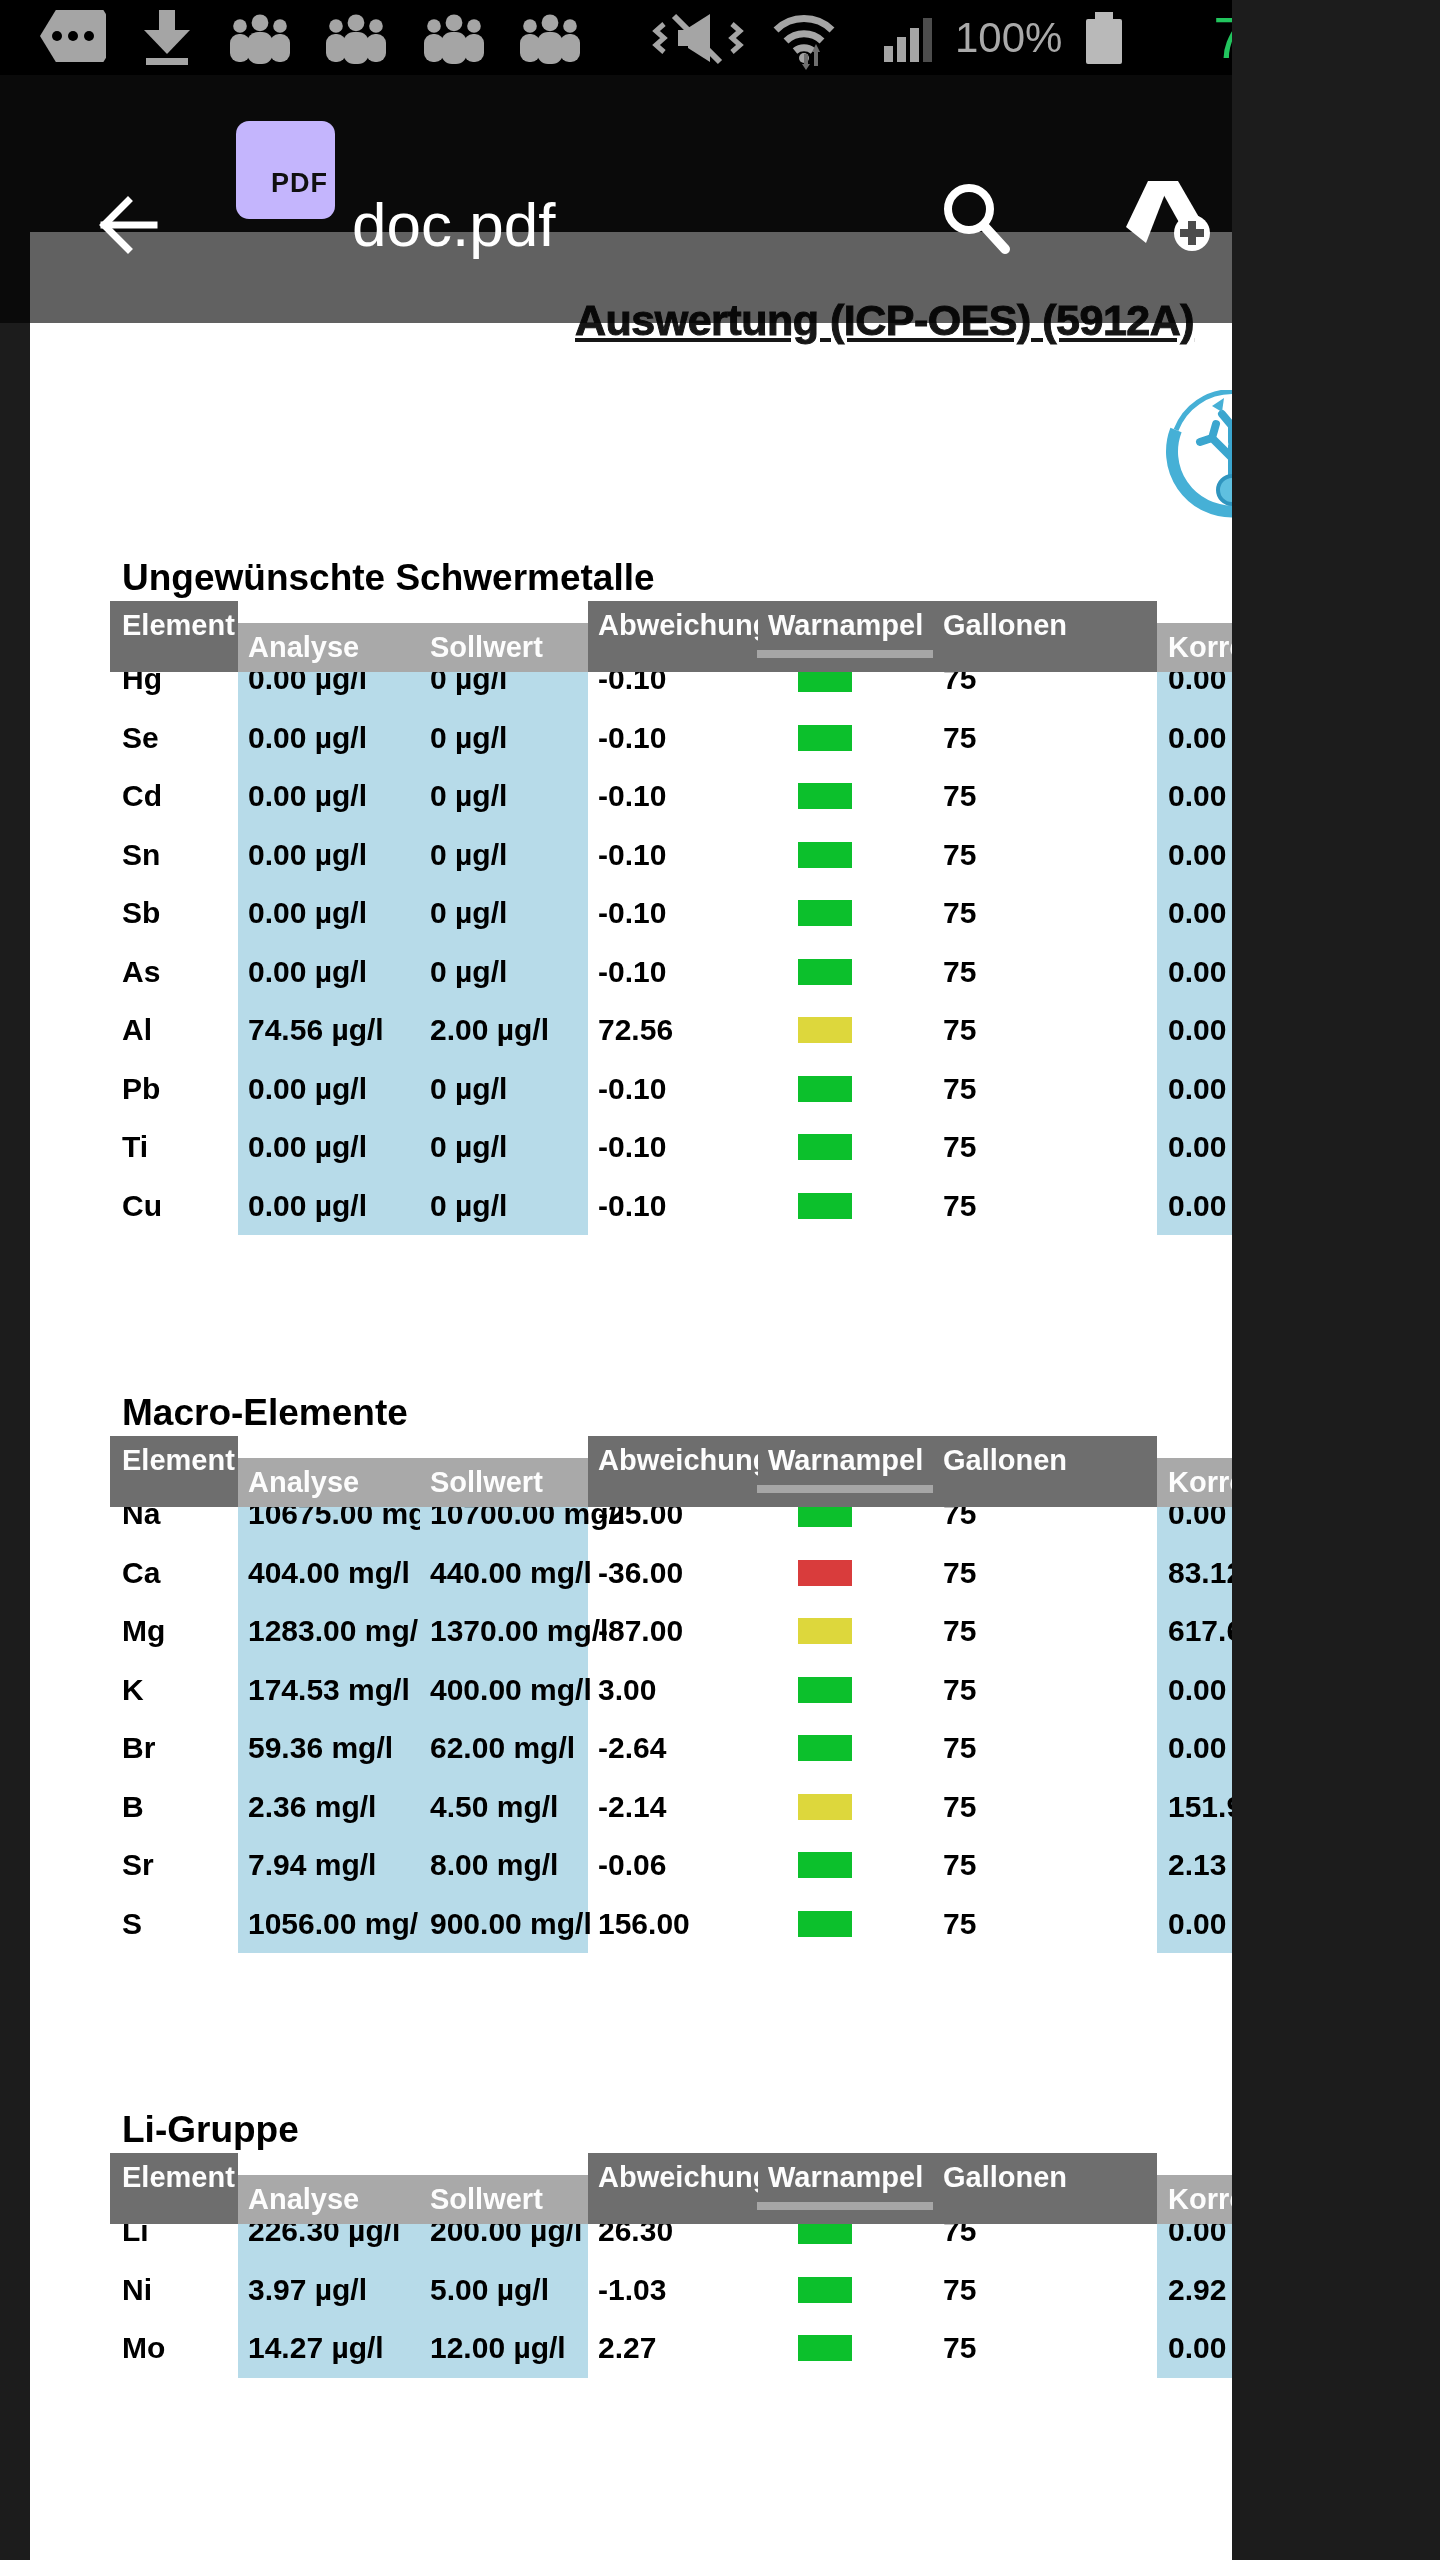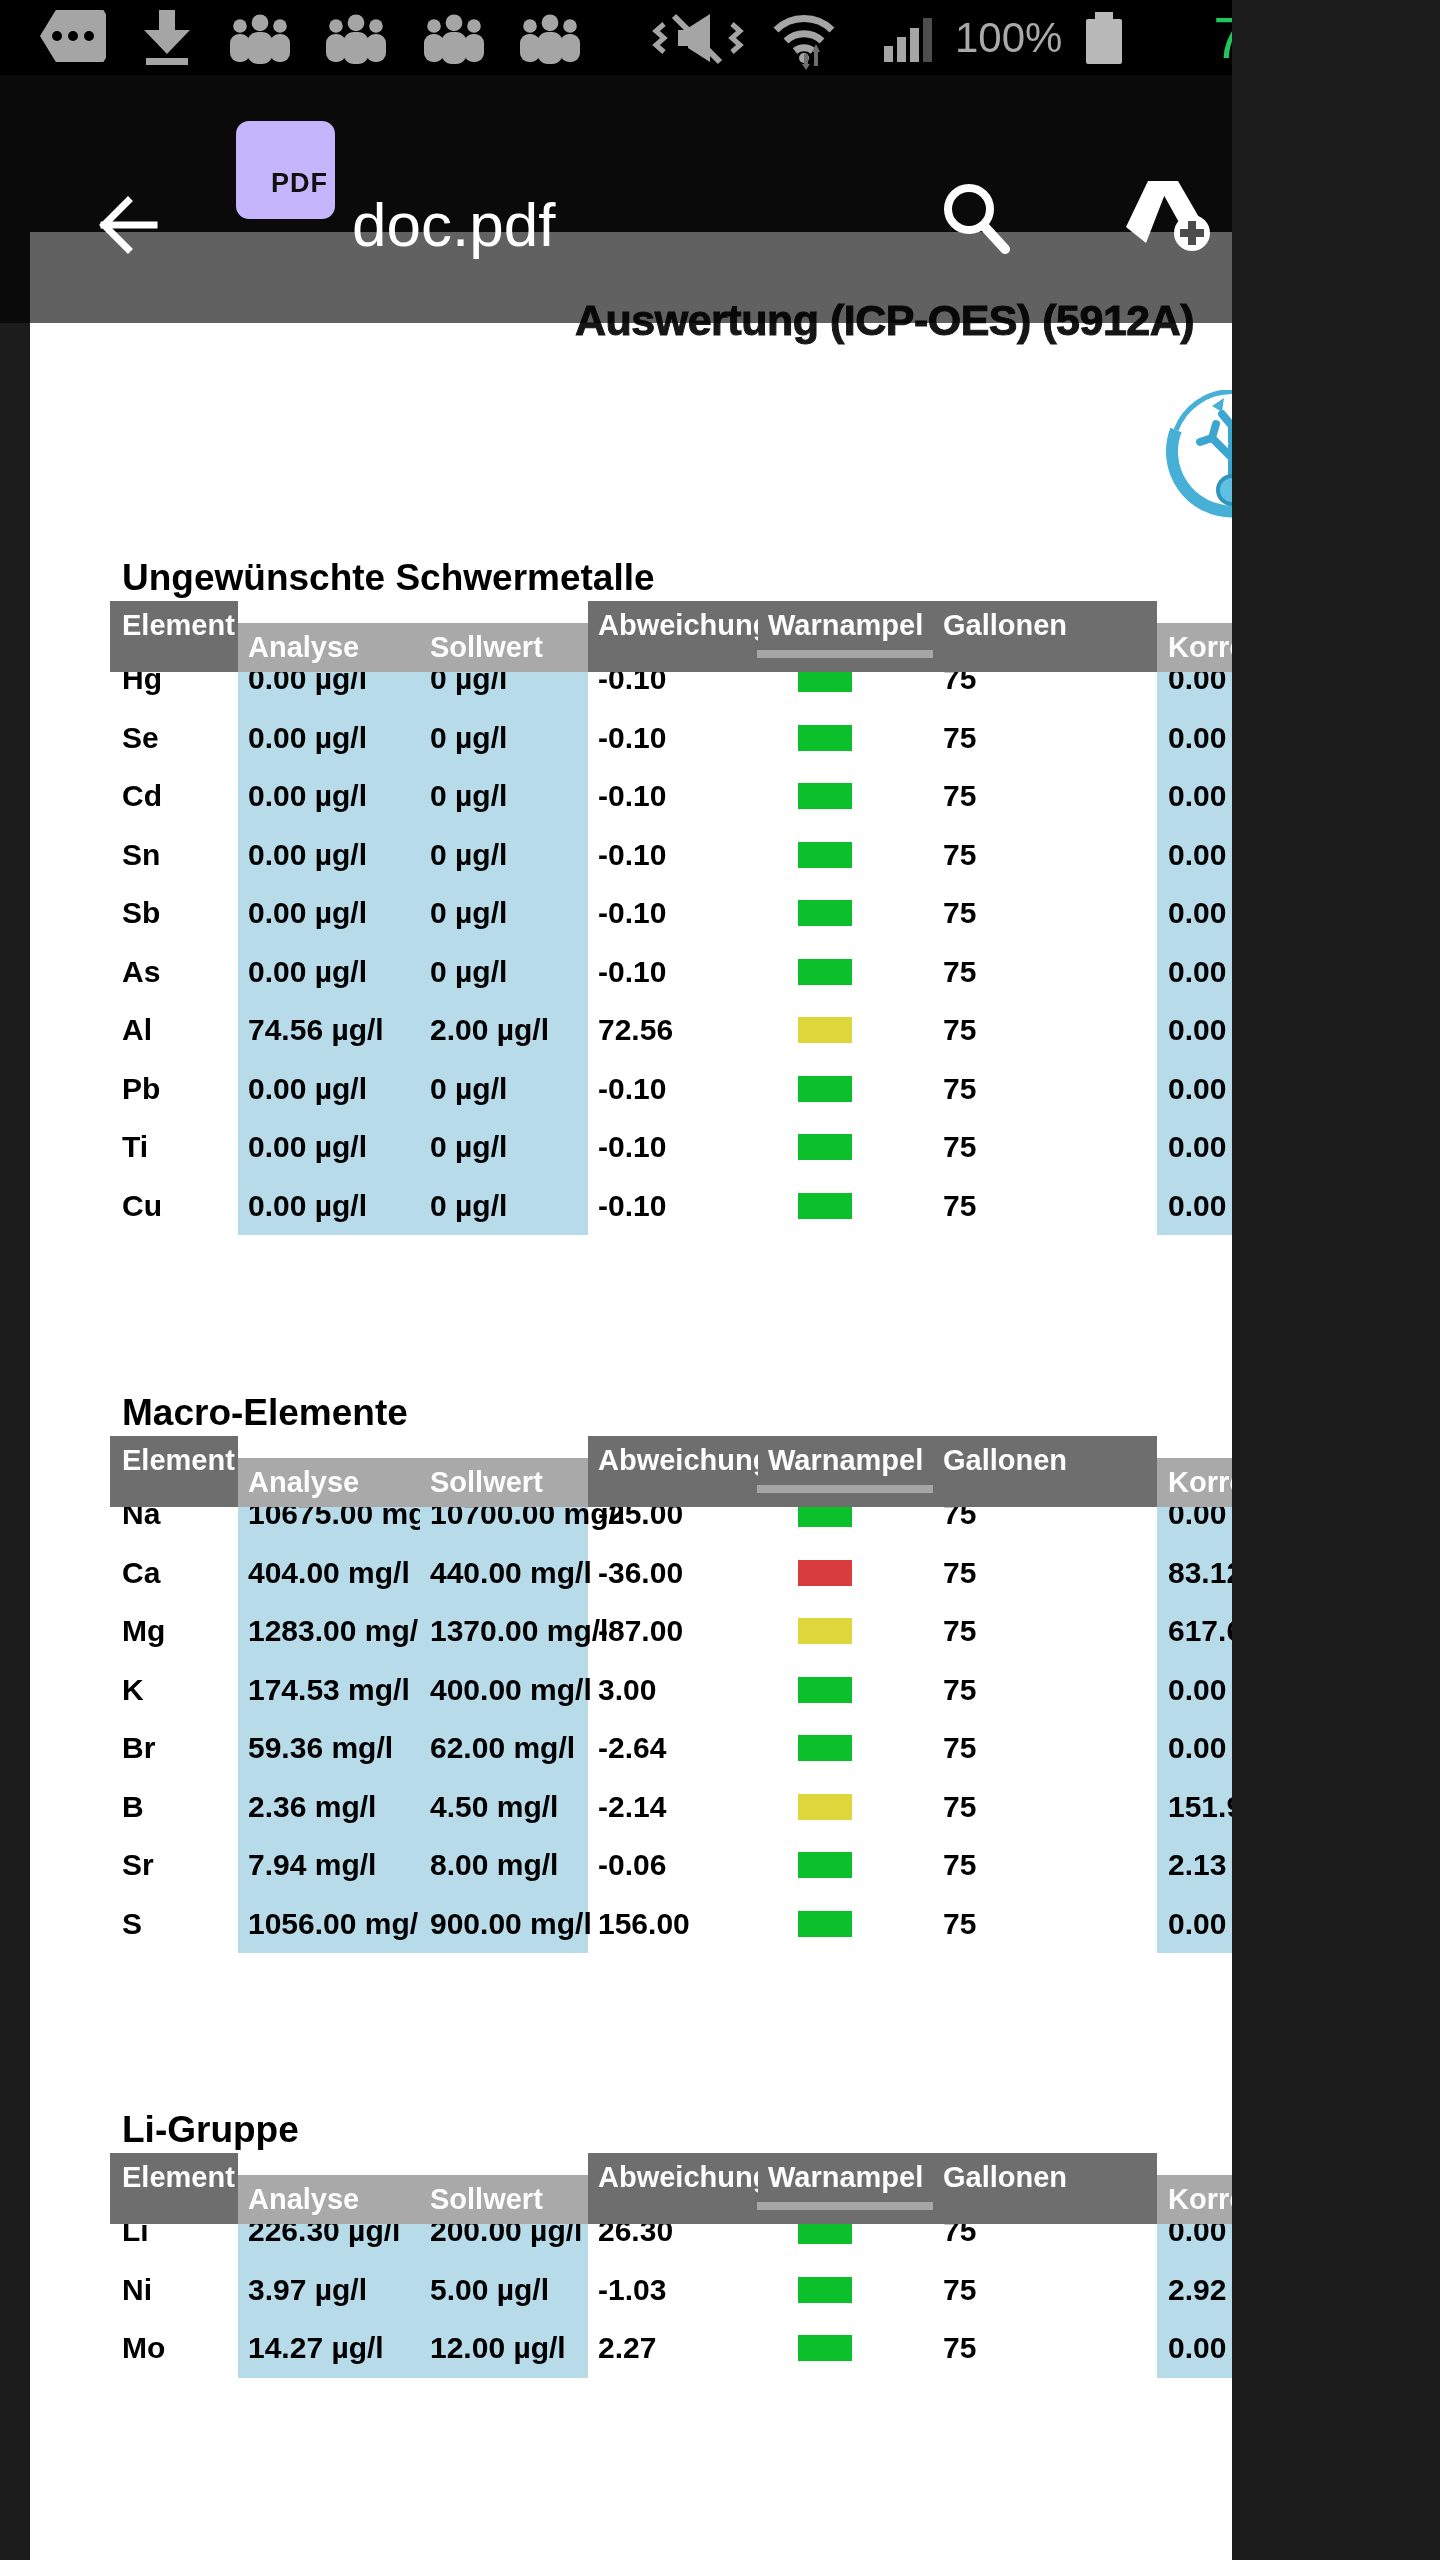--- a/index.html
+++ b/index.html
@@ -37,21 +37,21 @@
   .pdfbadge span{font-size:27px;font-weight:bold;color:#101010;letter-spacing:1px;margin-top:26px;}
   .apptitle{position:absolute;left:352px;top:100px;height:100px;line-height:100px;font-size:62px;color:#fff;}
   .searchbtn{position:absolute;left:935px;top:100px;width:84px;height:92px;}
   .drivebtn{position:absolute;left:1118px;top:96px;width:100px;height:96px;}
   .morebtn{position:absolute;left:1305px;top:96px;width:48px;height:100px;display:flex;flex-direction:column;align-items:center;justify-content:space-between;padding:6px 0;box-sizing:border-box;}
   .morebtn i{width:16px;height:16px;border-radius:50%;background:#fff;}
 
   
   .page{position:absolute;left:30px;top:232px;width:1410px;height:2328px;background:#fff;z-index:1;overflow:hidden;}
   .doc-heading{position:absolute;left:545px;top:64px;width:760px;font-size:43px;font-weight:bold;color:#161616;
-               letter-spacing:-0.5px;white-space:nowrap;-webkit-text-stroke:1px #161616;}
+               letter-spacing:-0.5px;white-space:nowrap;text-decoration:underline;-webkit-text-stroke:1px #161616;}
   .logo{position:absolute;left:1122px;top:158px;width:330px;height:130px;white-space:nowrap;}
   .logo .word{position:absolute;left:162px;top:0px;font-size:96px;font-weight:bold;font-style:italic;
               color:#58b1dd;text-shadow:3px 3px 0 #1d6fa8;letter-spacing:-4px;}
 
   
   .tblock{position:absolute;left:80px;width:1330px;}
   .t1{top:328px;} .t2{top:1163px;} .t3{top:1880px;}
   .ttitle{height:41px;line-height:36px;font-size:37px;font-weight:bold;color:#000;padding-left:12px;white-space:nowrap;}
   .thead{position:relative;height:49px;display:grid;grid-template-columns:128px 182px 168px 170px 175px 224px 283px;}
   .th{font-size:29px;font-weight:bold;color:#fdfdfd;line-height:49px;white-space:nowrap;overflow:visible;}

